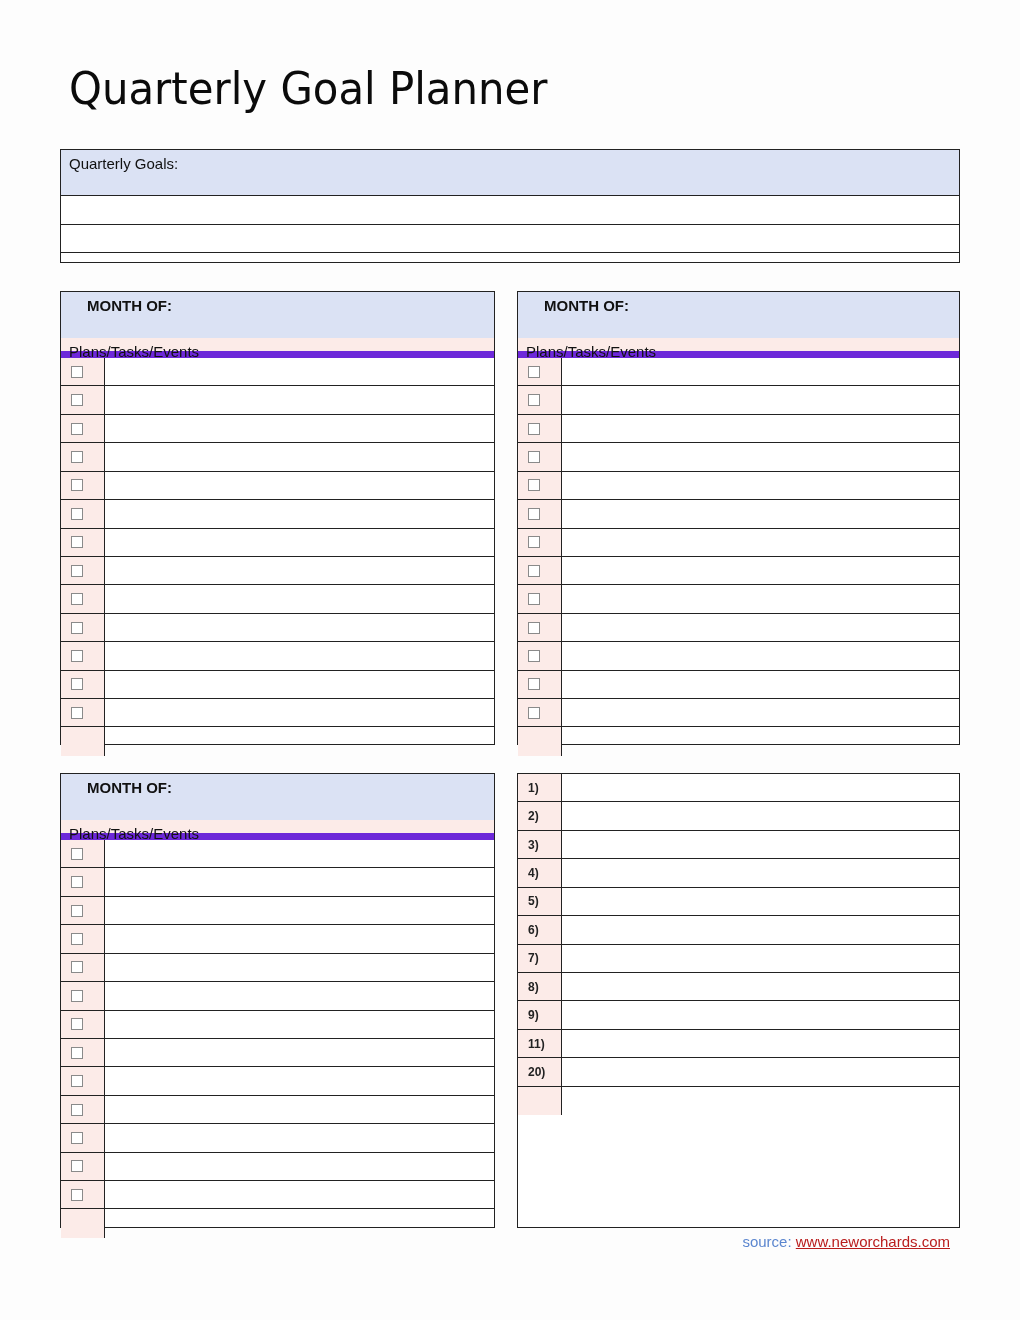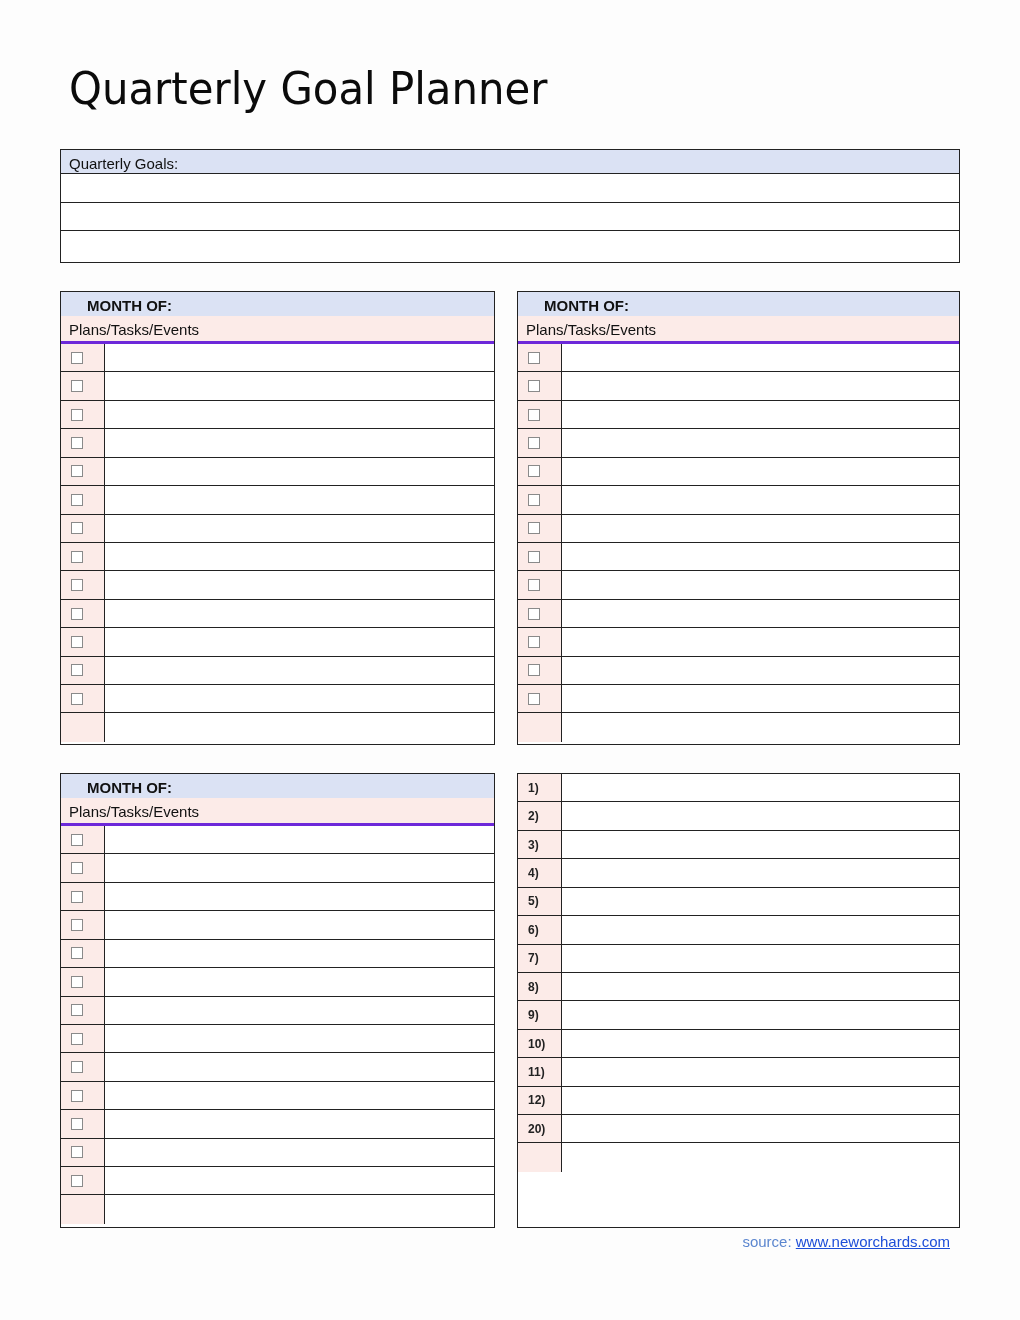--- a/index.html
+++ b/index.html
@@ -19,32 +19,32 @@
       color: #0b0b0b;
     }
     .box {
       position: absolute;
       border: 1px solid #222;
       box-sizing: border-box;
       background: #fff;
     }
     .hdr {
       background: #dbe2f4;
-      height: 24px;
+      height: 46px;
       border-bottom: 1px solid #222;
       box-sizing: border-box;
       padding-left: 8px;
       font-size: 15px;
       line-height: 27px;
     }
     .hdr.bold { font-weight: 700; border-bottom: none; padding-left: 26px; }
     .sub {
       background: #fcebe8;
-      height: 28px;
-      border-bottom: 3px solid #6d28d9;
+      height: 20px;
+      border-bottom: 7px solid #6d28d9;
       box-sizing: border-box;
       padding-left: 8px;
       font-size: 15px;
       line-height: 28px;
     }
     .grow {
       height: 28.5px;
       border-bottom: 1px solid #222;
       box-sizing: border-box;
     }
@@ -71,21 +71,21 @@
     .chk {
       width: 12px; height: 12px;
       border: 1px solid #8a8a8a;
       background: #fff;
       box-sizing: border-box;
     }
     .source {
       position: absolute; right: 70px; top: 1233px;
       font-size: 15px; color: #5b86cf;
     }
-    .source a { color: #1d4ed8; text-decoration: underline; }
+    .source a { color: #b91c1c; text-decoration: underline; }
   </style>
 </head>
 <body>
 
 <div class="title">Quarterly Goal Planner</div>
 
 <div class="box" style="left:60px; top:149px; width:900px; height:114px;">
   <div class="hdr">Quarterly Goals:</div>
   <div id="qg-rows">
       <div class="grow"></div>
@@ -393,29 +393,21 @@
       </div>
       <div class="row">
         <div class="cell-l">8)</div>
         <div class="cell-r"></div>
       </div>
       <div class="row">
         <div class="cell-l">9)</div>
         <div class="cell-r"></div>
       </div>
       <div class="row">
-        <div class="cell-l">10)</div>
-        <div class="cell-r"></div>
-      </div>
-      <div class="row">
         <div class="cell-l">11)</div>
-        <div class="cell-r"></div>
-      </div>
-      <div class="row">
-        <div class="cell-l">12)</div>
         <div class="cell-r"></div>
       </div>
       <div class="row">
         <div class="cell-l">20)</div>
         <div class="cell-r"></div>
       </div>
       <div class="row">
         <div class="cell-l"></div>
         <div class="cell-r"></div>
       </div>

